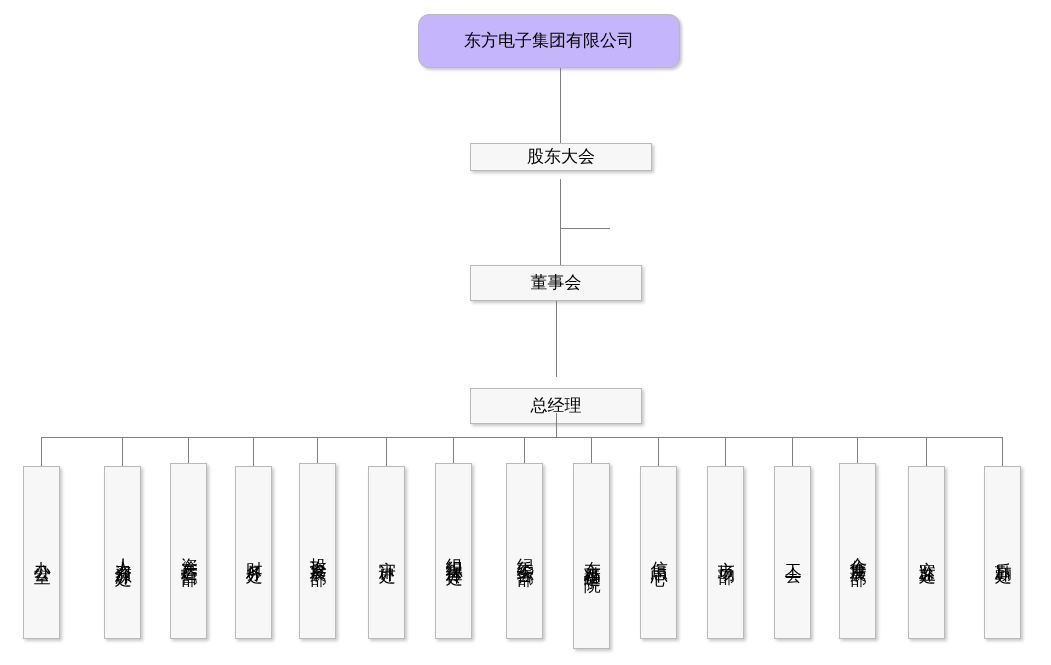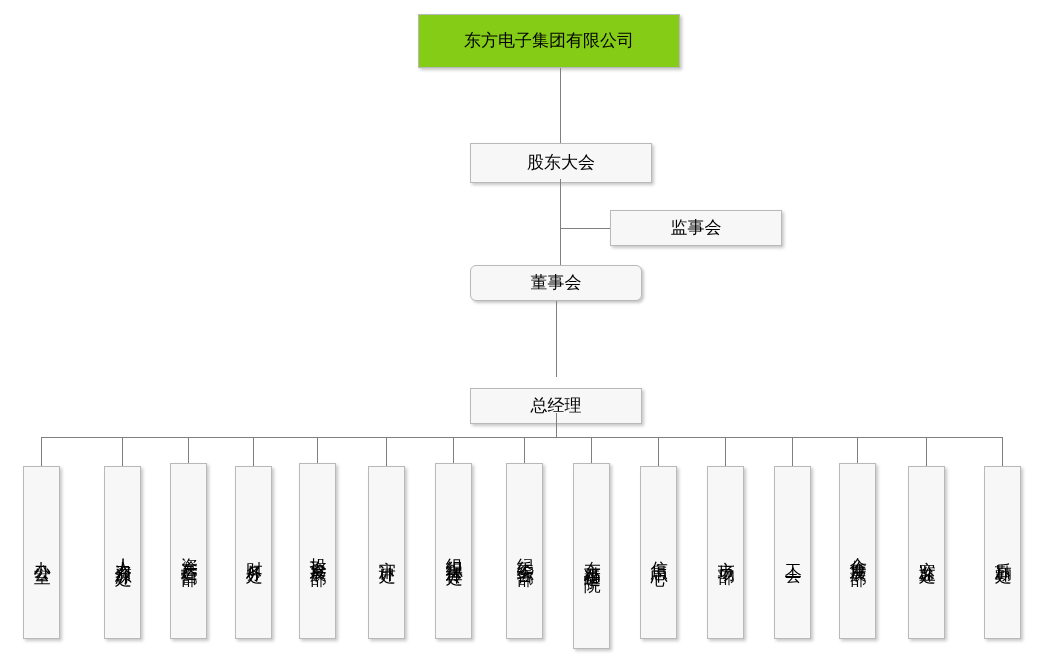--- a/index.html
+++ b/index.html
@@ -26,21 +26,22 @@
     border: 1px solid #b9b9b9;
     box-shadow: 2px 2px 3px rgba(0,0,0,0.22);
     display: flex;
     align-items: center;
     justify-content: center;
     font-size: 17px;
     line-height: 1.1;
     text-align: center;
   }
   .node.top {
-    background: #84cc16;
+    background: #c4b5fd;
+    border-radius: 11px;
   }
   .vnode {
     writing-mode: vertical-rl;
     text-orientation: upright;
     letter-spacing: 2px;
     font-size: 17px;
   }
   .vnode-inner {
     writing-mode: vertical-rl;
     text-orientation: upright;
@@ -58,33 +59,30 @@
 <body>
 
 <div id="chart">
 
   <div class="node top" style="left:418px; top:14px; width:262px; height:54px;">
     <span>东方电子集团有限公司</span>
   </div>
 
   <div class="line v" style="left:560px; top:68px; height:75px;"></div>
 
-  <div class="node" style="left:470px; top:143px; width:182px; height:40px;">
+  <div class="node" style="left:470px; top:143px; width:182px; height:28px;">
     <span>股东大会</span>
   </div>
 
   <div class="line v" style="left:560px; top:179px; height:86px;"></div>
 
   <div class="line h" style="left:560px; top:228px; width:50px;"></div>
 
-  <div class="node" style="left:610px; top:210px; width:172px; height:36px;">
-    <span>监事会</span>
-  </div>
 
-  <div class="node" style="left:470px; top:265px; width:172px; height:36px;border-radius:6px;">
+  <div class="node" style="left:470px; top:265px; width:172px; height:36px;">
     <span>董事会</span>
   </div>
 
   <div class="line v" style="left:556px; top:301px; height:76px;"></div>
 
   <div class="node" style="left:470px; top:388px; width:172px; height:36px;">
     <span>总经理</span>
   </div>
 
   <div class="line v" style="left:556px; top:413px; height:24px;"></div>

